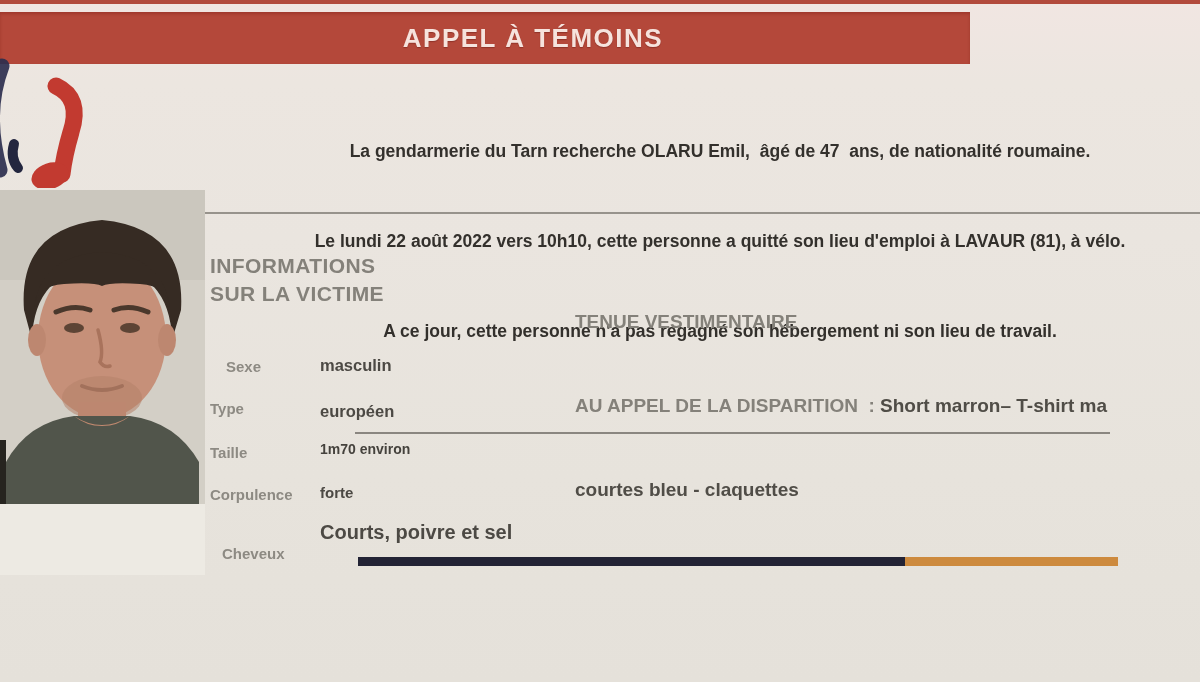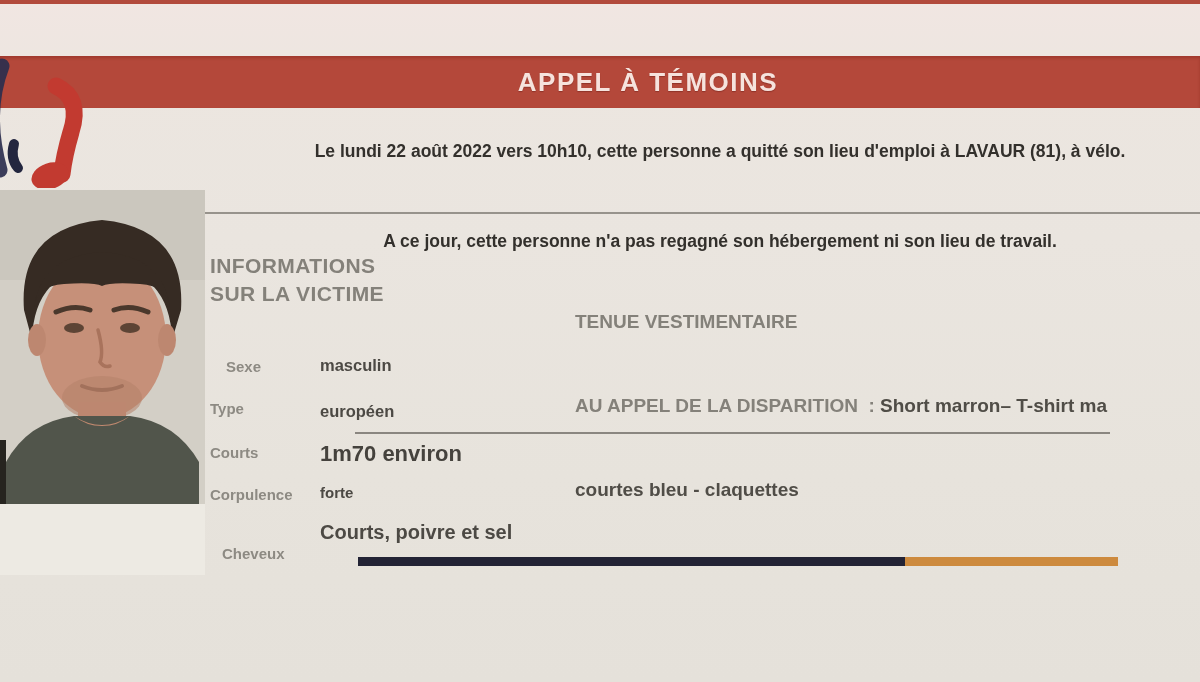--- a/index.html
+++ b/index.html
@@ -4,43 +4,42 @@
 <style>
   html,body{margin:0;padding:0;background:#d8d4ce;}
   *{box-sizing:border-box;}
   .poster{
     position:relative;width:1200px;height:682px;overflow:hidden;
     font-family:"Liberation Sans",sans-serif;
     background:linear-gradient(180deg,#f1e6e2 0%,#ece6e0 12%,#eae5df 35%,#e7e3dc 70%,#e5e1da 100%);
   }
   .top-stripe{position:absolute;left:0;top:0;width:1200px;height:4px;background:#b24a3c;}
   .banner{
-    position:absolute;left:0;top:12px;width:1200px;height:52px;background:#b4483a;
+    position:absolute;left:0;top:12px;width:970px;height:52px;background:#b4483a;
     display:flex;align-items:center;justify-content:center;padding-left:96px;
     box-shadow:inset 0 2px 3px rgba(120,30,20,.35);
-    margin-top:44px;
   }
   .banner-title{
     color:#f6e3dd;font-size:26px;font-weight:bold;letter-spacing:1.5px;
     text-shadow:0 1px 1px rgba(90,20,15,.4);
   }
   .intro{
     position:absolute;left:240px;top:76px;width:960px;text-align:center;
     color:#33302c;font-weight:bold;font-size:17.5px;line-height:30px;white-space:pre-wrap;
   }
   .logo{position:absolute;left:-12px;top:58px;}
   .sep-line{position:absolute;left:195px;top:212px;width:1005px;height:2px;background:#97938c;}
   .photo{position:absolute;left:0;top:190px;width:205px;height:385px;}
   .sec-head{font-weight:bold;color:#84817a;}
   .victim-head{position:absolute;left:210px;top:252px;font-size:21px;line-height:28px;letter-spacing:.4px;}
   .clothing-head{position:absolute;left:575px;top:252px;width:660px;font-size:19px;line-height:28px;white-space:pre-wrap;}
   .val-dark{color:#504d47;font-weight:bold;}
   .field-label{position:absolute;left:210px;color:#8d8a83;font-size:15px;font-weight:bold;}
   .field-value{position:absolute;left:320px;color:#4c4944;font-size:16.5px;font-weight:bold;}
-  .big-val{font-size:22px;color:#45423d;}
+  .big-val{font-size:14px;color:#45423d;}
   .mid-line{position:absolute;left:355px;top:432px;width:755px;height:2px;background:#8a8680;}
   .bar-dark{position:absolute;left:358px;top:557px;width:547px;height:9px;}
   .bar-orange{position:absolute;left:905px;top:557px;width:213px;height:9px;}
   .footer{
     position:absolute;left:30px;top:620px;width:1200px;text-align:center;
     color:#2e2c29;font-weight:bold;font-size:17.5px;line-height:30px;white-space:pre-wrap;
   }
 </style>
 </head>
 <body>
@@ -56,20 +55,21 @@
   <div class="logo">
     <svg width="110" height="130" viewBox="0 0 110 130">
       <path d="M14,8 Q-4,55 12,112" stroke="#2c2f4e" stroke-width="15" fill="none" stroke-linecap="round" opacity="0.92"></path>
       <path d="M26,86 q-4,14 4,24" stroke="#23263f" stroke-width="10" fill="none" stroke-linecap="round"></path>
       <path d="M68,28 q26,12 15,46 q-7,24 -9,42" stroke="#c23a30" stroke-width="17" fill="none" stroke-linecap="round"></path>
       <ellipse cx="62" cy="118" rx="19" ry="13" fill="#c23a30" transform="rotate(-18 62 118)"></ellipse>
     </svg>
   </div>
 
   <div class="intro">
+    <div>La gendarmerie du Tarn recherche OLARU Emil,  âgé de 47  ans, de nationalité roumaine.</div>
     <div>Le lundi 22 août 2022 vers 10h10, cette personne a quitté son lieu d'emploi à LAVAUR (81), à vélo.</div>
     <div>A ce jour, cette personne n'a pas regagné son hébergement ni son lieu de travail.</div>
   </div>
 
   <div class="sep-line"></div>
 
   <div class="photo">
     <svg width="205" height="385" viewBox="0 0 205 385">
       <rect x="0" y="0" width="205" height="314" fill="#d3cfc6"></rect>
       <rect x="0" y="314" width="205" height="71" fill="#edeae3"></rect>
@@ -105,21 +105,21 @@
   </div>
 
   <div class="field-label" style="top:358px;margin-left:16px;">Sexe</div>
   <div class="field-value" style="top:356px;">masculin</div>
 
   <div class="field-label" style="top:400px;">Type</div>
   <div class="field-value" style="top:402px;">européen</div>
 
   <div class="mid-line"></div>
 
-  <div class="field-label" style="top:444px;">Courts</div>
+  <div class="field-label" style="top:444px;">Taille</div>
   <div class="field-value big-val" style="top:441px;">1m70 environ</div>
 
   <div class="field-label" style="top:486px;">Corpulence</div>
   <div class="field-value" style="top:484px;font-size:15px;">forte</div>
 
   <div class="field-label" style="top:545px;margin-left:12px;">Cheveux</div>
   <div class="field-value" style="top:521px;font-size:20px;">Courts, poivre et sel</div>
 
   <div class="bar-dark" style="background:#232335;"></div>
   <div class="bar-orange" style="background:#cd8a3e;"></div>

